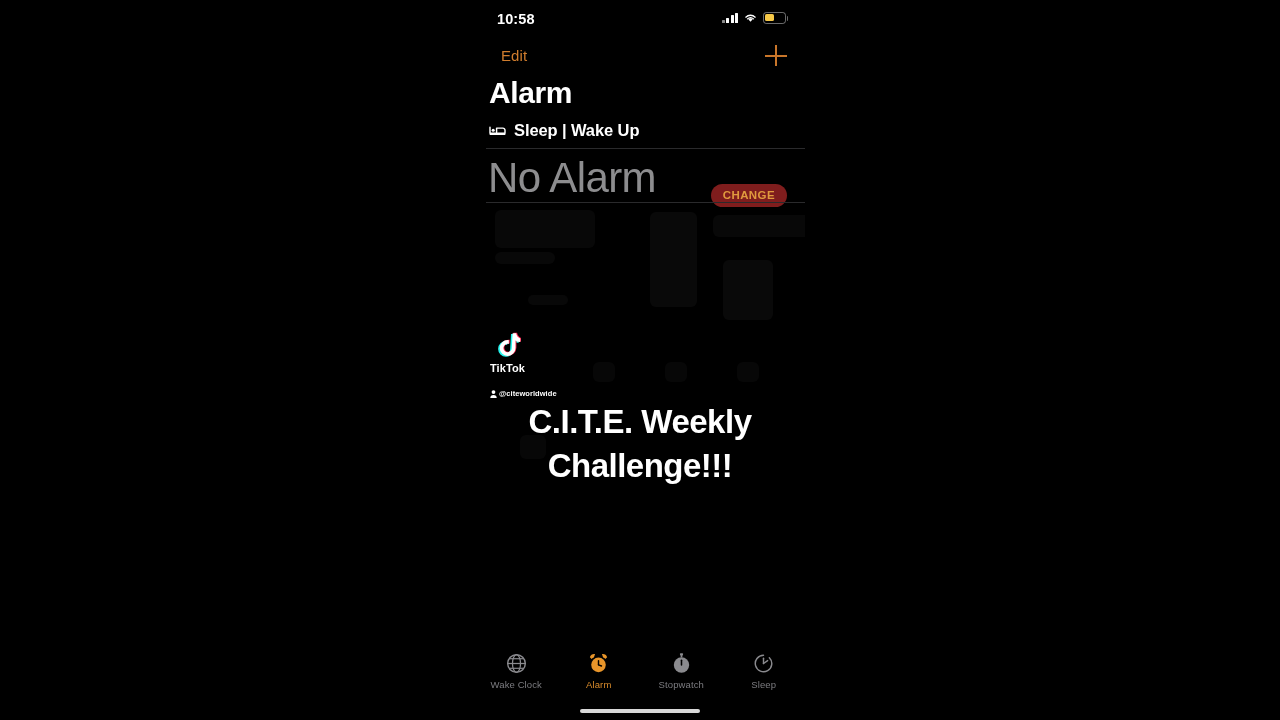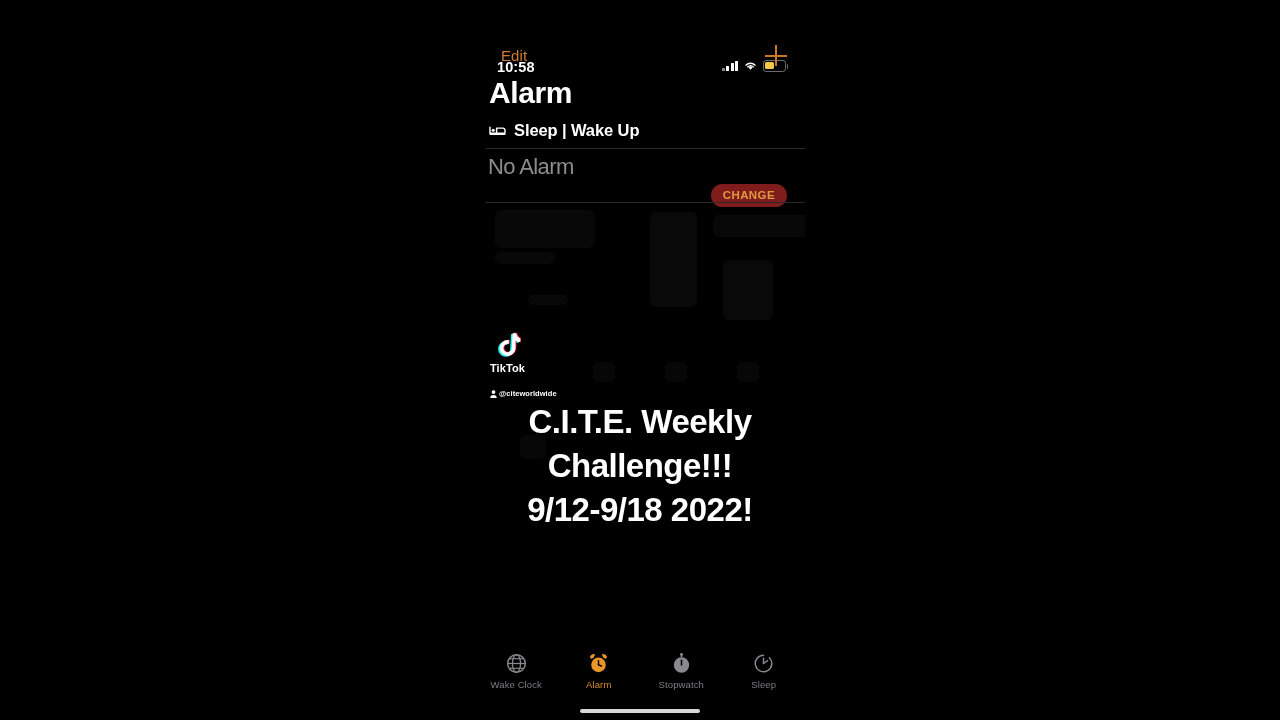--- a/index.html
+++ b/index.html
@@ -30,21 +30,20 @@
     background: #000000;
     overflow: hidden;
   }
 
   
   .statusbar {
     position: absolute;
     left: 0; top: 0;
     width: 330px;
     height: 40px;
-    margin-top: 48px;
   }
   .status-time {
     position: absolute;
     left: 22px;
     top: 11px;
     color: #ffffff;
     font-size: 14.5px;
     font-weight: bold;
     letter-spacing: 0.1px;
   }
@@ -185,21 +184,21 @@
     left: 0;
     top: 153px;
     width: 330px;
     height: 48px;
   }
   .no-alarm {
     position: absolute;
     left: 13px;
     top: 1px;
     color: #8d8d8f;
-    font-size: 22px;
+    font-size: 42px;
     font-weight: 300;
     letter-spacing: -0.6px;
   }
   .change-btn {
     position: absolute;
     right: 18px;
     top: 11px;
     background: #7f1d1d;
     color: #e09a3e;
     font-size: 11.5px;
@@ -396,21 +395,20 @@
         <svg class="person" viewBox="0 0 7 8">
           <circle cx="3.5" cy="2.1" r="1.9" fill="#ffffff"></circle>
           <path d="M0.3 8 a3.2 3.0 0 0 1 6.4 0 Z" fill="#ffffff"></path>
         </svg>
         <span>@citeworldwide</span>
       </div>
     </div>
 
     <div class="caption">
       <span class="l1">C.I.T.E. Weekly Challenge!!!</span>
-      <span class="l2">9/12-9/18 2022!</span>
     </div>
 
     <div class="tabbar">
 
       <div class="tab">
         <svg class="ic" viewBox="0 0 24 24">
           <circle cx="12" cy="12" r="9.2" fill="none" stroke="#8a8a8e" stroke-width="1.5"></circle>
           <ellipse cx="12" cy="12" rx="4.2" ry="9.2" fill="none" stroke="#8a8a8e" stroke-width="1.3"></ellipse>
           <line x1="2.8" y1="12" x2="21.2" y2="12" stroke="#8a8a8e" stroke-width="1.3"></line>
           <line x1="4.4" y1="7" x2="19.6" y2="7" stroke="#8a8a8e" stroke-width="1.2"></line>

